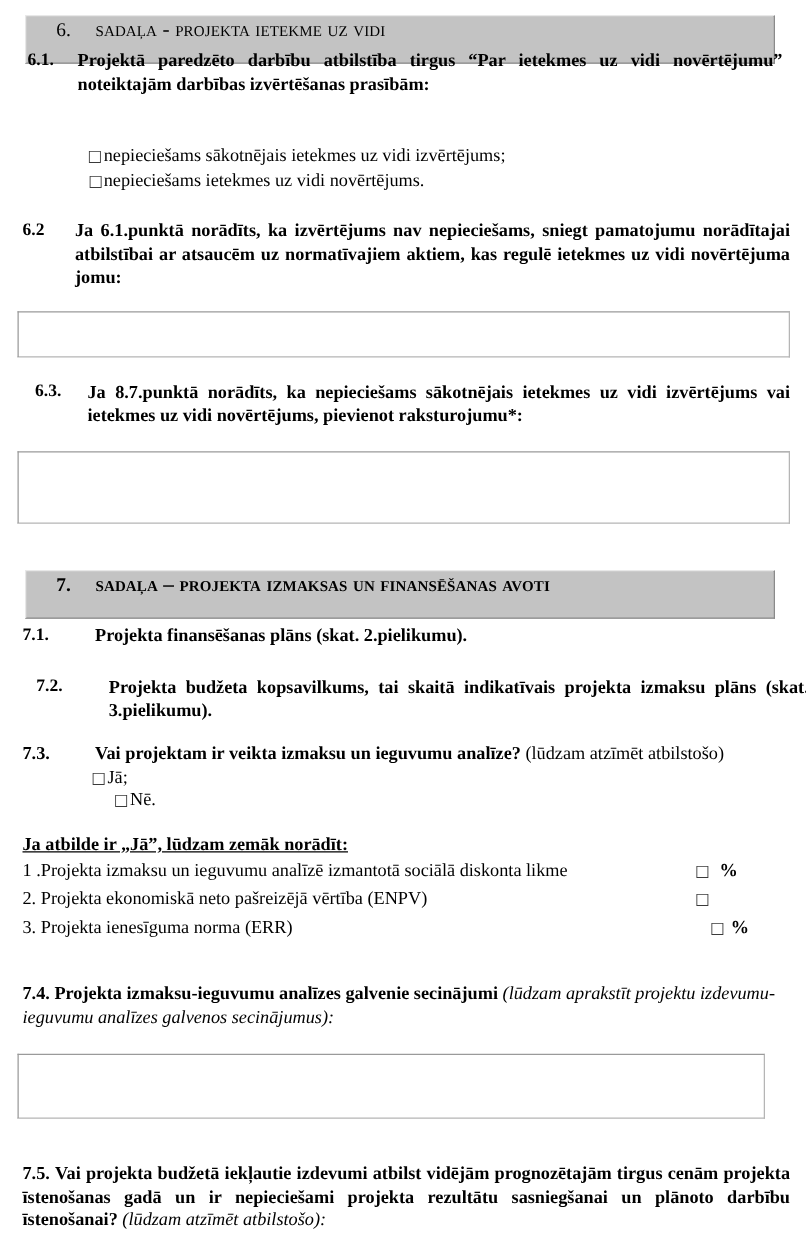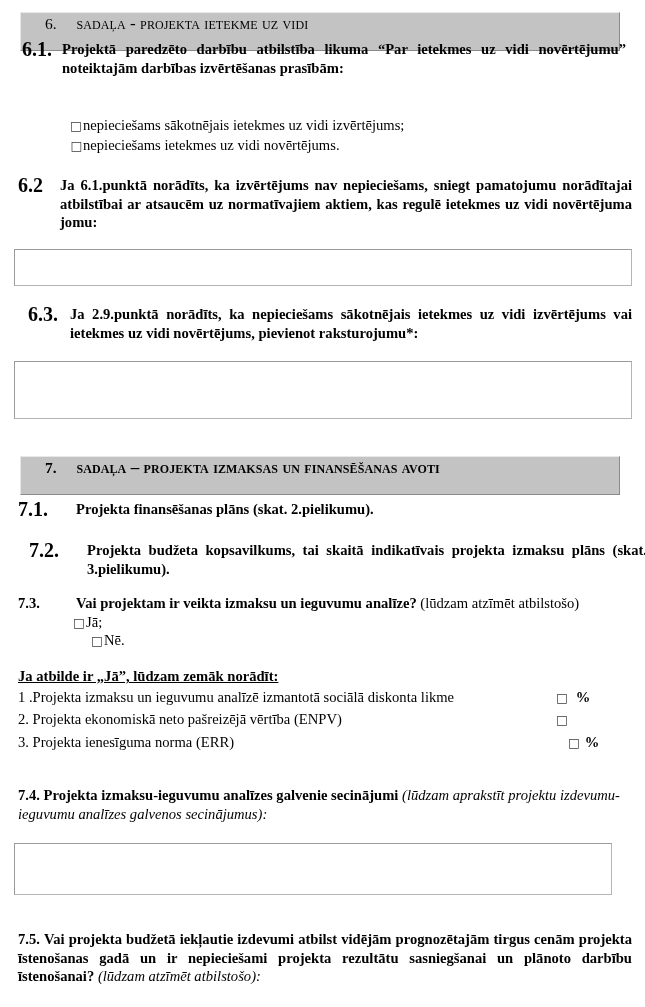--- a/index.html
+++ b/index.html
@@ -69,21 +69,21 @@
 
   
   .num-para {
     position: absolute;
     display: flex;
     box-sizing: border-box;
   }
   .num-para .n {
     flex: 0 0 auto;
     font-weight: bold;
-    font-size: 20px;
+    font-size: 14px;
     line-height: 18.6px;
   }
   .num-para .t {
     flex: 1 1 auto;
     font-size: 14.6px;
     line-height: 18.6px;
   }
 
   
   .cbx-line {
@@ -130,42 +130,42 @@
   <div class="section-bar" style="top:12px;">
     <div class="bar-inner">
       <span class="sec-num">6.</span>
       <span style="display:inline-block;width:12px"></span>
       <span class="sec-caps">Sadaļa - Projekta ietekme uz vidi</span>
     </div>
   </div>
 
   <div class="num-para" style="top:40px; left:22px; width:604px;">
     <span class="n" style="width:40px;">6.1.</span>
-    <span class="t b just">Projektā paredzēto darbību atbilstība likuma “Par ietekmes uz vidi novērtējumu” noteiktajām darbības izvērtēšanas prasībām:</span>
+    <span class="t b just">Projektā paredzēto darbību atbilstība tirgus “Par ietekmes uz vidi novērtējumu” noteiktajām darbības izvērtēšanas prasībām:</span>
   </div>
 
   <div class="cbx-line" style="top:116px; left:70px;">
     <span class="cbx">□</span><span>nepieciešams sākotnējais ietekmes uz vidi izvērtējums;</span>
   </div>
   <div class="cbx-line" style="top:136px; left:70px;text-align:center;">
     <span class="cbx">□</span><span>nepieciešams ietekmes uz vidi novērtējums.</span>
   </div>
 
   <div class="num-para" style="top:176px; left:18px; width:614px;">
     <span class="n" style="width:42px;">6.2</span>
     <span class="t b just" style="text-align:justify;">Ja 6.1.punktā norādīts, ka izvērtējums nav nepieciešams, sniegt pamatojumu norādītajai atbilstībai ar atsaucēm uz normatīvajiem aktiem, kas regulē ietekmes uz vidi novērtējuma jomu:</span>
   </div>
 
   <div class="inbox" style="top:249px; left:14px; width:618px; height:37px;">
     <span style="display:block;padding:3px 5px;font-size:14.6px;line-height:18px;"></span>
   </div>
 
   <div class="num-para" style="top:305px; left:18px; width:614px;">
     <span class="n" style="width:42px;margin-left:10px;">6.3.</span>
-    <span class="t b just">Ja 2.9.punktā norādīts, ka nepieciešams sākotnējais ietekmes uz vidi izvērtējums vai ietekmes uz vidi novērtējums, pievienot raksturojumu*:</span>
+    <span class="t b just">Ja 8.7.punktā norādīts, ka nepieciešams sākotnējais ietekmes uz vidi izvērtējums vai ietekmes uz vidi novērtējums, pievienot raksturojumu*:</span>
   </div>
 
   <div class="inbox" style="top:361px; left:14px; width:618px; height:58px;">
     <span style="display:block;padding:3px 5px;font-size:14.6px;line-height:18px;"></span>
   </div>
 
   <div class="section-bar bold" style="top:456px;">
     <div class="bar-inner">
       <span class="sec-num">7.</span>
       <span style="display:inline-block;width:12px"></span>

